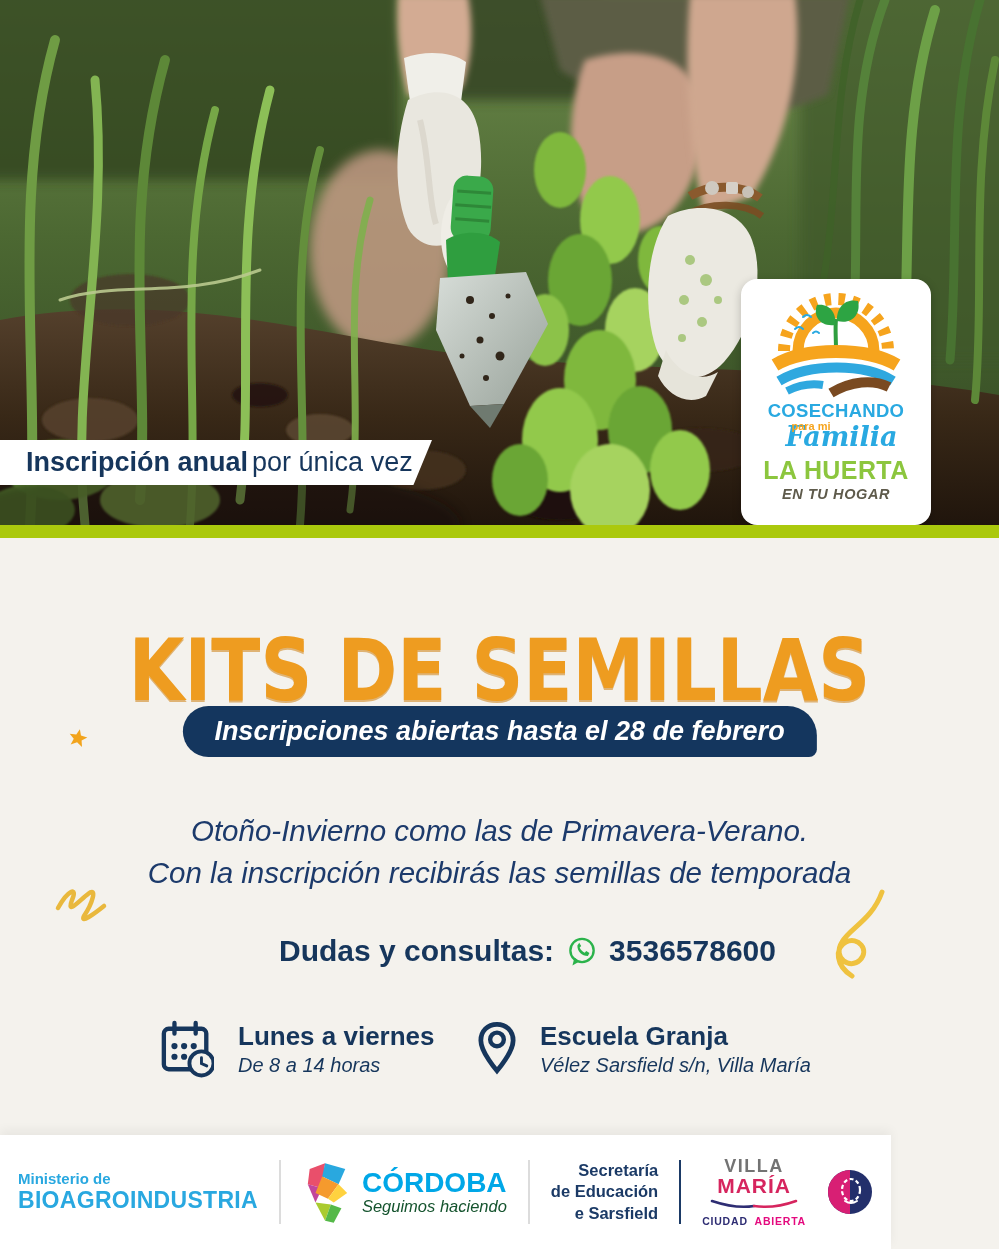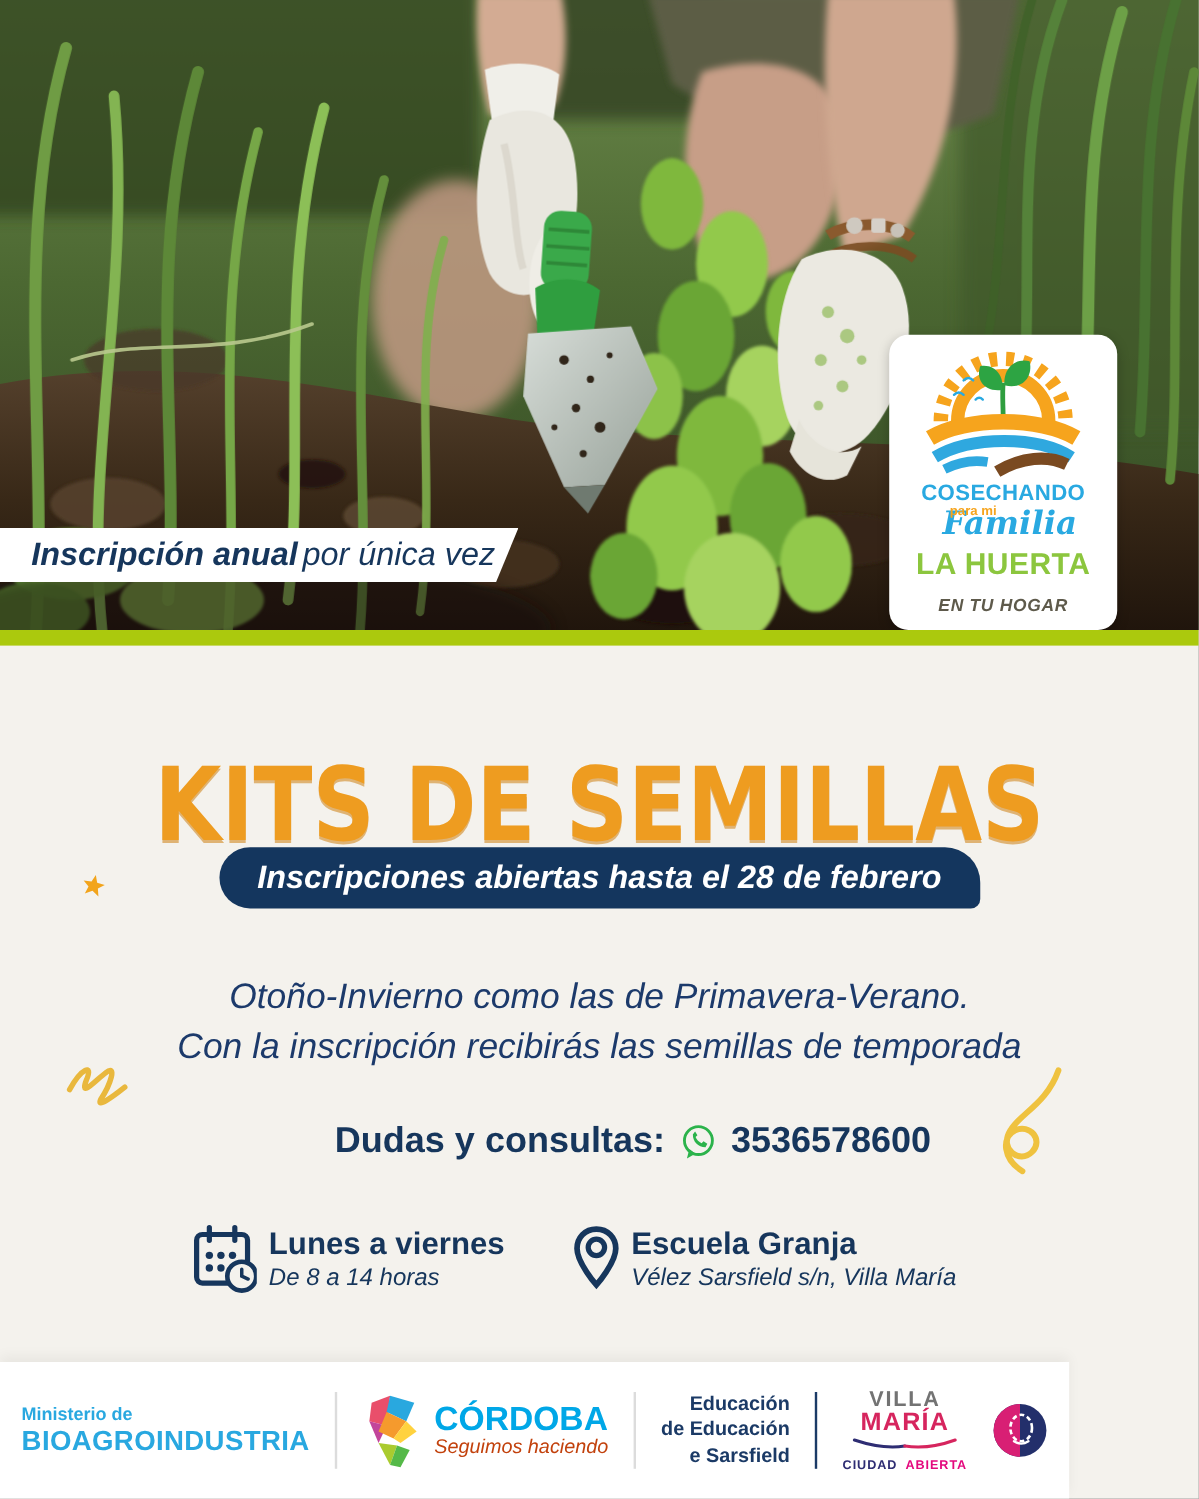--- a/index.html
+++ b/index.html
@@ -6,71 +6,71 @@
   .poster{position:relative;width:999px;height:1249px;overflow:hidden;
     font-family:"Liberation Sans",sans-serif;background:#F4F2ED;margin:0 auto;}
 
   
   .photo{position:absolute;top:0;left:0;width:999px;height:525px;overflow:hidden;}
   .photo svg{display:block;}
 
   .badge{position:absolute;left:0;top:440px;height:45px;width:432px;background:#ffffff;
     clip-path:polygon(0 0,100% 0,95.7% 100%,0 100%);
     display:flex;align-items:center;padding-left:26px;box-sizing:border-box;
-    font-style:italic;font-size:27px;color:#16365C;white-space:nowrap;}
+    font-size:27px;color:#16365C;white-space:nowrap;}
   .badge .b{font-weight:bold;}
   .badge .l{margin-left:4px;}
 
   .logo-card{position:absolute;left:741px;top:279px;width:190px;height:246px;background:#ffffff;
     border-radius:16px;box-shadow:0 3px 10px rgba(0,0,0,.22);
     display:flex;flex-direction:column;align-items:center;box-sizing:border-box;padding-top:10px;}
   .lc-brand{font-size:18.5px;font-weight:bold;color:#29A9E1;letter-spacing:.3px;line-height:1;margin-top:1px;}
   .lc-fam{position:relative;height:36px;width:100%;text-align:center;padding-left:11px;}
   .lc-small{position:absolute;top:-1px;left:56px;font-size:11px;font-weight:bold;color:#F6A41D;}
   .lc-script{font-family:"DejaVu Serif",serif;font-style:italic;font-weight:bold;
     font-size:27px;color:#29A9E1;line-height:1.15;}
   .lc-main{font-size:25px;font-weight:800;color:#8CC63E;letter-spacing:.4px;line-height:1;margin-top:1px;}
-  .lc-sub{font-size:14.5px;font-weight:bold;font-style:italic;color:#5E5A4B;letter-spacing:.6px;margin-top:14px;text-align:right;}
+  .lc-sub{font-size:14.5px;font-weight:bold;font-style:italic;color:#5E5A4B;letter-spacing:.6px;margin-top:3px;text-align:right;}
 
   .stripe{position:absolute;left:0;top:525px;width:999px;height:13px;background:#ABC90D;}
 
   
   .title{position:absolute;top:576px;left:0;width:999px;text-align:center;
     font-family:"DejaVu Sans",sans-serif;font-weight:bold;font-size:72px;color:#EE9C20;
     letter-spacing:0px;transform:scaleY(1.18);transform-origin:50% 20%;
     text-shadow:0 2px 0 rgba(205,128,16,.55);}
   .pill{position:absolute;top:706px;left:50%;transform:translateX(-50%);
     background:#14365E;color:#fff;font-style:italic;font-weight:bold;font-size:27px;
     padding:10px 32px;border-radius:26px 30px 8px 26px;white-space:nowrap;}
   .body-text{position:absolute;top:810px;left:0;width:999px;text-align:center;
     font-style:italic;font-size:29.5px;color:#1C3A6B;line-height:1.44;}
   .contact{position:absolute;top:934px;left:0;width:999px;display:flex;justify-content:center;
     align-items:center;gap:11px;font-size:30px;font-weight:bold;color:#16365C;padding-left:28px;}
-  .info-group{position:absolute;display:flex;gap:10px;align-items:flex-start;}
+  .info-group{position:absolute;display:flex;gap:24px;align-items:flex-start;}
   .info-cal{left:160px;top:1020px;}
   .info-loc{left:478px;top:1020px;}
   .ig-title{font-size:26px;font-weight:bold;color:#16365C;line-height:1.25;}
   .ig-sub{font-size:20px;font-style:italic;color:#16365C;line-height:1.25;}
   .decor{position:absolute;}
   .decor-star{left:68px;top:728px;}
   .decor-squiggle{left:52px;top:872px;}
   .decor-swirl{left:820px;top:886px;}
 
   
   .footer{position:absolute;left:0;top:1135px;width:891px;height:114px;background:#ffffff;
     display:flex;align-items:center;justify-content:center;gap:21px;
     box-shadow:0 -5px 10px rgba(0,0,0,.05);}
   .divider{width:2px;height:64px;background:#DCDCDC;}
   .divider.navy{background:#1B3A66;}
   .ministry{text-align:left;color:#29A8E0;line-height:1.1;}
   .ministry .m1{font-size:15px;font-weight:bold;}
   .ministry .m2{font-size:23px;font-weight:bold;letter-spacing:.3px;}
   .cordoba{display:flex;align-items:center;gap:10px;}
   .cordoba-text .c1{font-size:28px;font-weight:800;color:#00A7E7;line-height:1;}
-  .cordoba-text .c2{font-size:16.5px;font-style:italic;color:#c2410c;line-height:1.15;}
+  .cordoba-text .c2{font-size:16.5px;font-style:italic;color:#14532d;line-height:1.15;}
   .secretary{text-align:right;color:#1B3A66;font-size:16.5px;font-weight:bold;line-height:1.3;}
   .villa{text-align:center;line-height:1;}
   .villa .v1{font-size:18px;font-weight:800;color:#737373;letter-spacing:1.5px;}
   .villa .v2{font-size:21px;font-weight:800;color:#D6255E;letter-spacing:1px;}
   .villa .v3{margin-top:4px;font-size:10.5px;font-weight:800;letter-spacing:.8px;}
   .villa .v3 .ca1{color:#2E2D73;}
   .villa .v3 .ca2{color:#E4097E;margin-left:3px;}
 </style>
 </head>
 <body>
@@ -314,21 +314,21 @@
         <path d="M14,45 L30,47 L24,64 Z" fill="#AACB2F"></path>
         <path d="M24,64 L30,47 L41,51 L33,66 Z" fill="#55B948"></path>
       </svg>
       <div class="cordoba-text">
         <div class="c1">CÓRDOBA</div>
         <div class="c2">Seguimos haciendo</div>
       </div>
     </div>
     <div class="divider"></div>
     <div class="secretary">
-      <div>Educación</div>
+      <div>Secretaría</div>
       <div>de Educación</div>
       <div>e Sarsfield</div>
     </div>
     <div class="divider navy"></div>
     <div class="villa">
       <div class="v1">VILLA</div>
       <div class="v2">MARÍA</div>
       <svg width="92" height="10" viewBox="0 0 92 10">
         <path d="M4,2 Q28,10 46,7" fill="none" stroke="#2E2D73" stroke-width="2.5" stroke-linecap="round"></path>
         <path d="M46,7 Q66,10 88,2" fill="none" stroke="#D6255E" stroke-width="2.5" stroke-linecap="round"></path>

